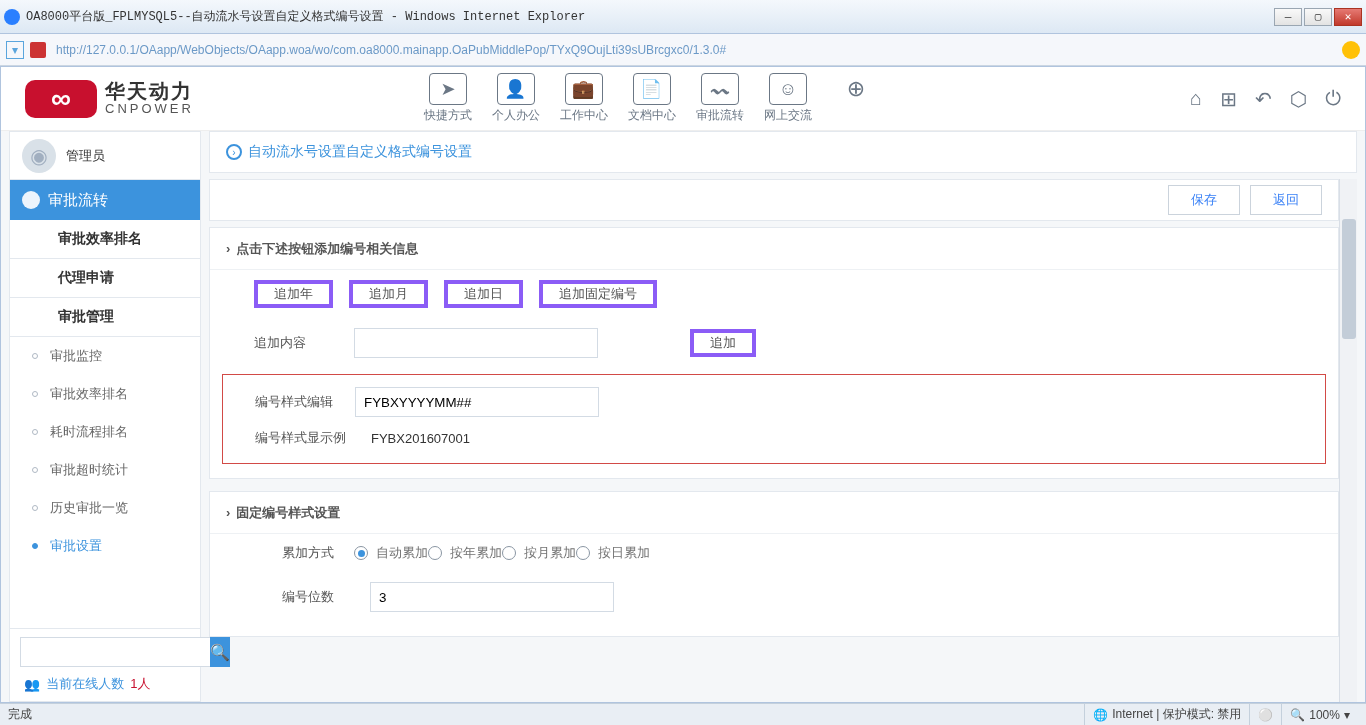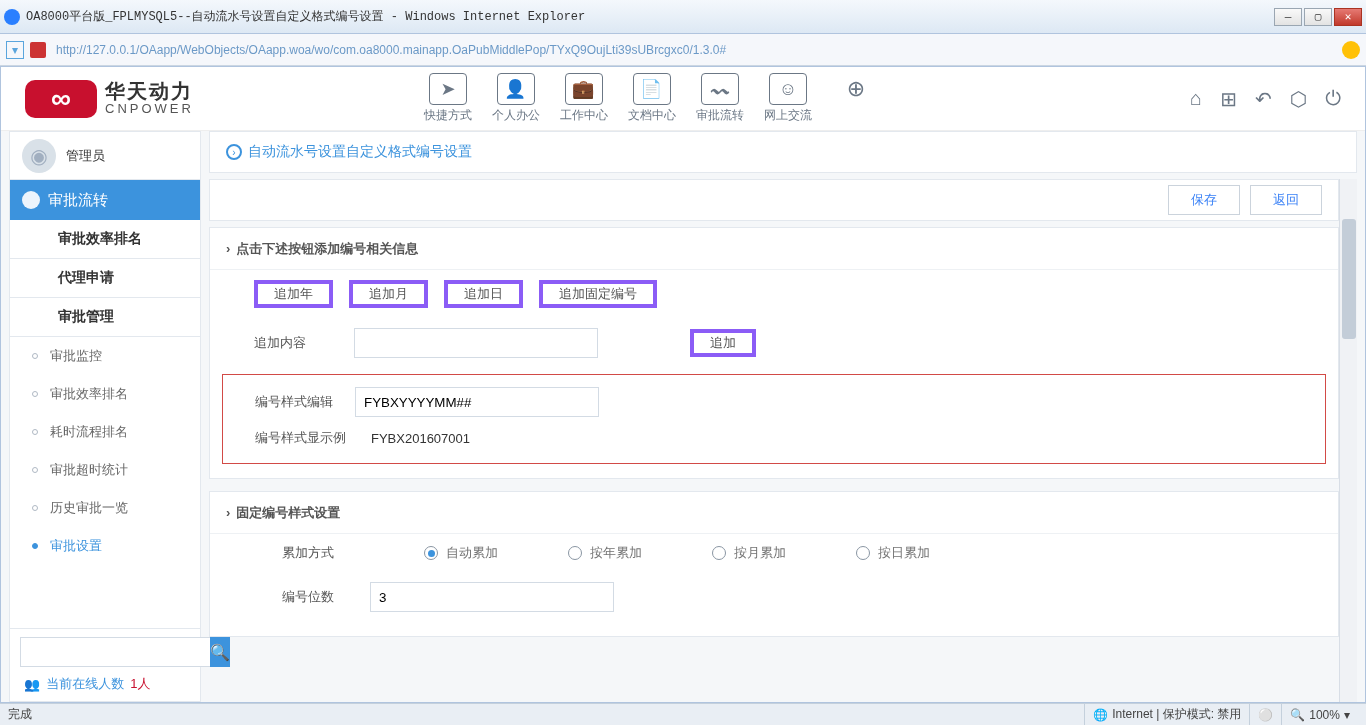--- a/index.html
+++ b/index.html
@@ -52,21 +52,21 @@
 .btn-bar { height:42px; background:#fff; border:1px solid #e3e8ee; display:flex; align-items:center; justify-content:flex-end; padding:0 16px; gap:10px; margin-bottom:6px;}
 .btn { height:30px; padding:0 22px; background:#fff; border:1px solid #cbd3dc; color:#3b82f6; cursor:pointer; font-size:13px;}
 .section { background:#fff; border:1px solid #e3e8ee; margin-bottom:12px; padding-bottom:14px;}
 .section-h { height:42px; display:flex; align-items:center; padding:0 16px; font-weight:bold; color:#555; border-bottom:1px solid #eef1f4; gap:6px;}
 .form-row { display:flex; align-items:center; padding:10px 44px; gap:16px;}
 .small-btn { height:28px; padding:0 16px; background:#fff; border:4px solid #8b5cf6; color:#555; cursor:pointer; font-size:13px;}
 .label { width:84px; text-align:left; color:#555; }
 .text-input { height:30px; border:1px solid #d3dbe4; padding:0 8px; width:244px; }
 .redbox { border:1px solid #d24a46; margin:6px 12px 0 12px; padding:6px 0 10px 0; }
 .redbox .form-row { padding:6px 32px; }
-.radio-row { display:flex; align-items:center; gap:70px; padding:10px 72px;}
+.radio-row { display:flex; align-items:center; padding:10px 72px;}
 .radio-opt { display:flex; align-items:center; gap:8px; color:#737373; }
 .radio { width:14px; height:14px; border:1px solid #8a96a3; border-radius:50%; display:flex; align-items:center; justify-content:center;}
 .radio.checked::after { content:""; width:7px; height:7px; background:#3c93dd; border-radius:50%; }
 .scrollbar { width:18px; background:#f0f2f5; border-left:1px solid #d8dee6;}
 .scrollbar .thumb { width:14px; height:120px; background:#c3cdd8; margin:40px auto 0; border-radius:3px;}
 .statusbar { height:22px; background:#e9eef4; border-top:1px solid #c4d0dc; display:flex; align-items:center; font-size:12px; color:#444; padding:0 8px;}
 .statusbar .spacer { flex:1; }
 .statusbar .zoom { display:flex; align-items:center; gap:6px; }
 .statusbar .seg { padding:0 8px; border-left:1px solid #c4d0dc; height:100%; display:flex; align-items:center; gap:4px;}
 .content-scroll { flex:1; display:flex; overflow:hidden;}

